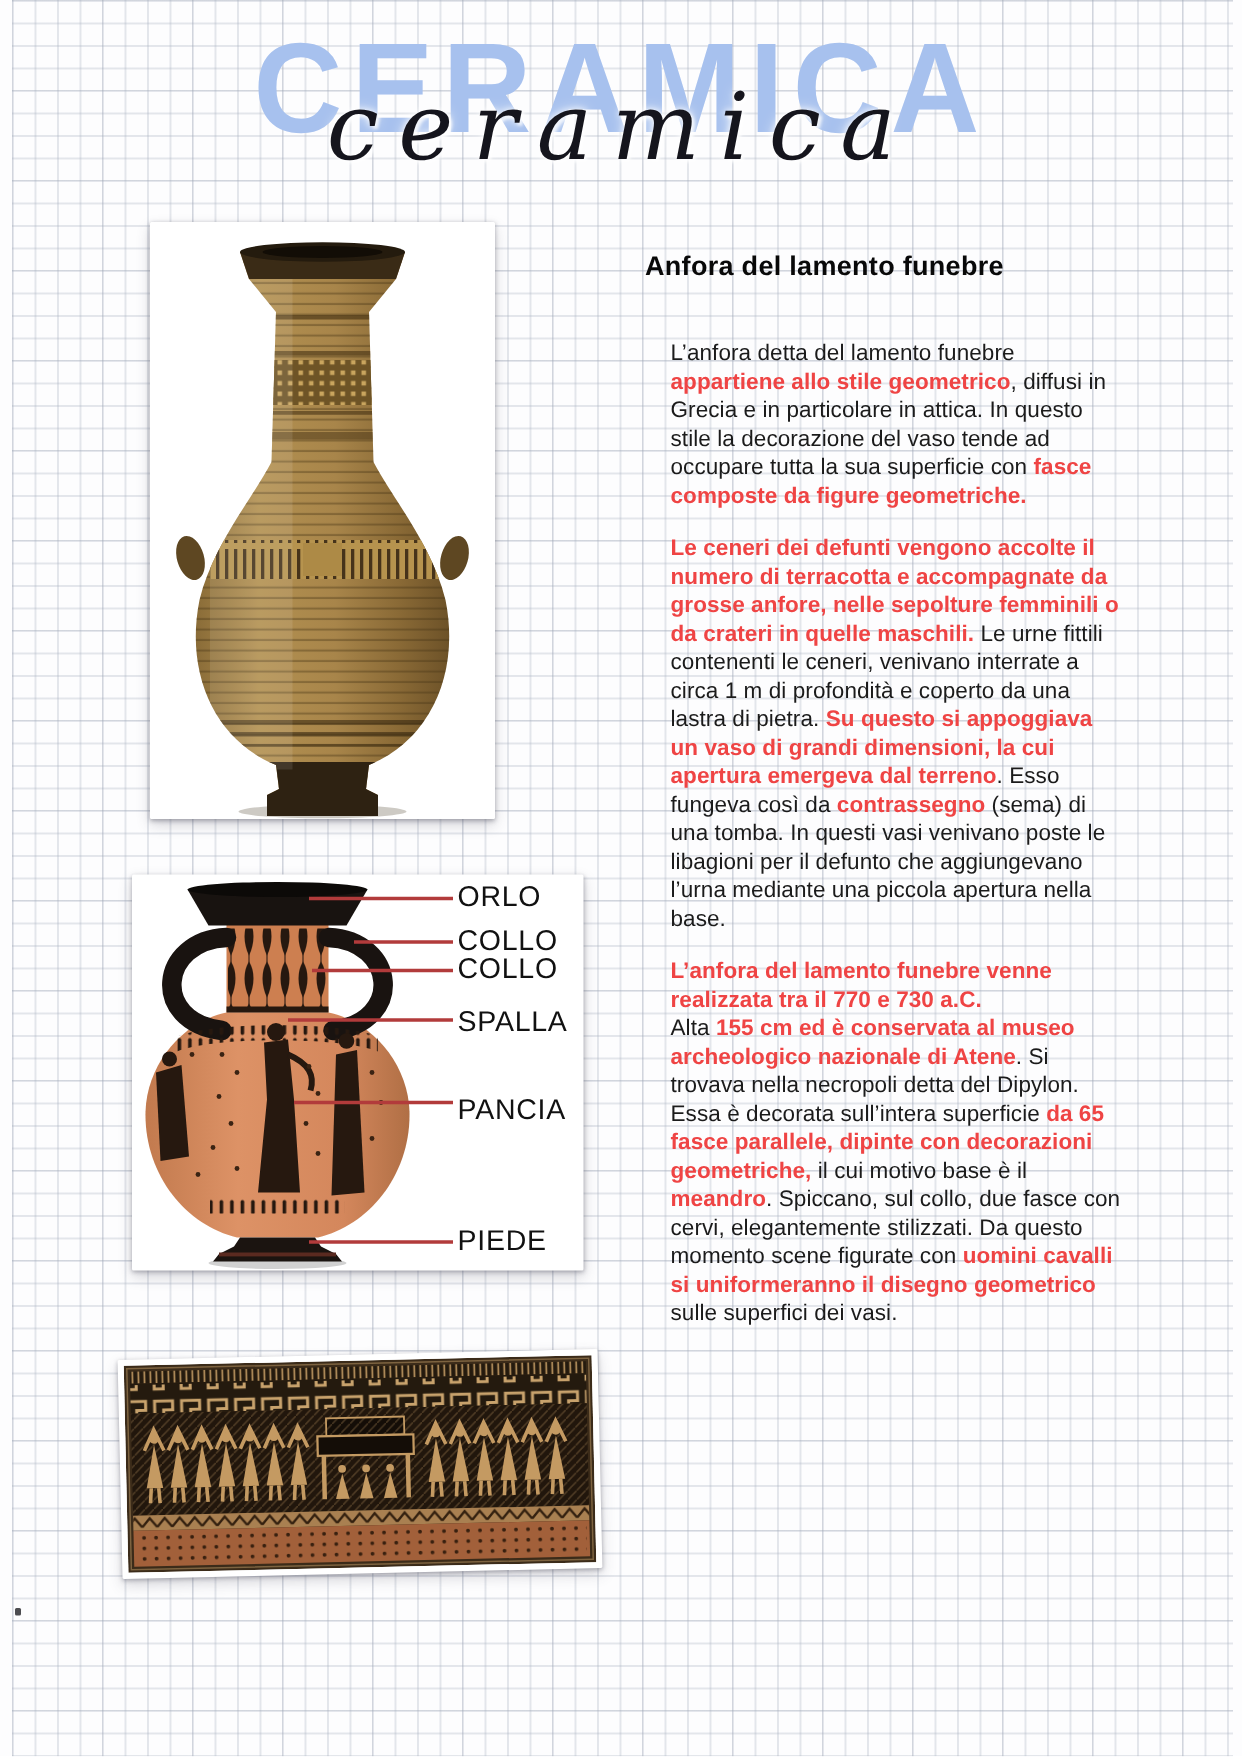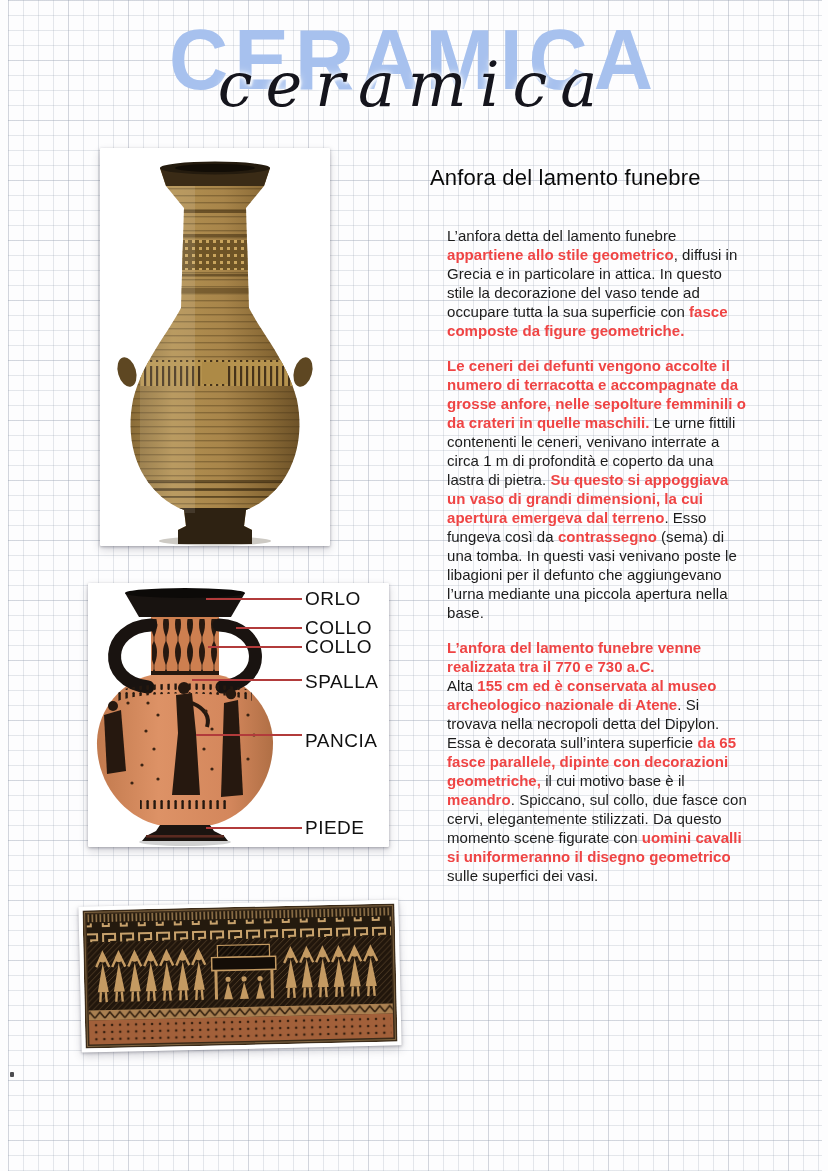--- a/index.html
+++ b/index.html
@@ -40,21 +40,21 @@
   .card1 { left:100px; top:148px; width:230px; height:398px; }
   .card2 { left:88px;  top:583px; width:301px; height:264px; }
   .card3 { left:80px;  top:903px; width:320px; height:146px; padding:4px; box-sizing:border-box; transform:rotate(-1.3deg); }
   .part-label {
     position:absolute; left:217px; font-size:19px; line-height:20px;
     letter-spacing:0.5px; color:#111; white-space:nowrap;
   }
   
   .text-col { position:absolute; left:430px; top:166px; width:320px; color:#1b1b1b; }
   .text-col h2 {
-    margin:0; font-size:22px; line-height:23px; font-weight:400;
+    margin:0; font-size:18px; line-height:23px; font-weight:700;
     letter-spacing:0.2px; color:#090909;
   }
   .text-col p {
     margin:16px 0 0 17px; width:301px;
     font-size:15px; line-height:19px; letter-spacing:0.05px;
   }
   .text-col p.first { margin-top:37px; }
   .text-col b { color:#ef4444; }
   .speck { position:absolute; left:10px; top:1072px; width:4px; height:5px; background:#4c4c50; border-radius:1px; }
 </style>

